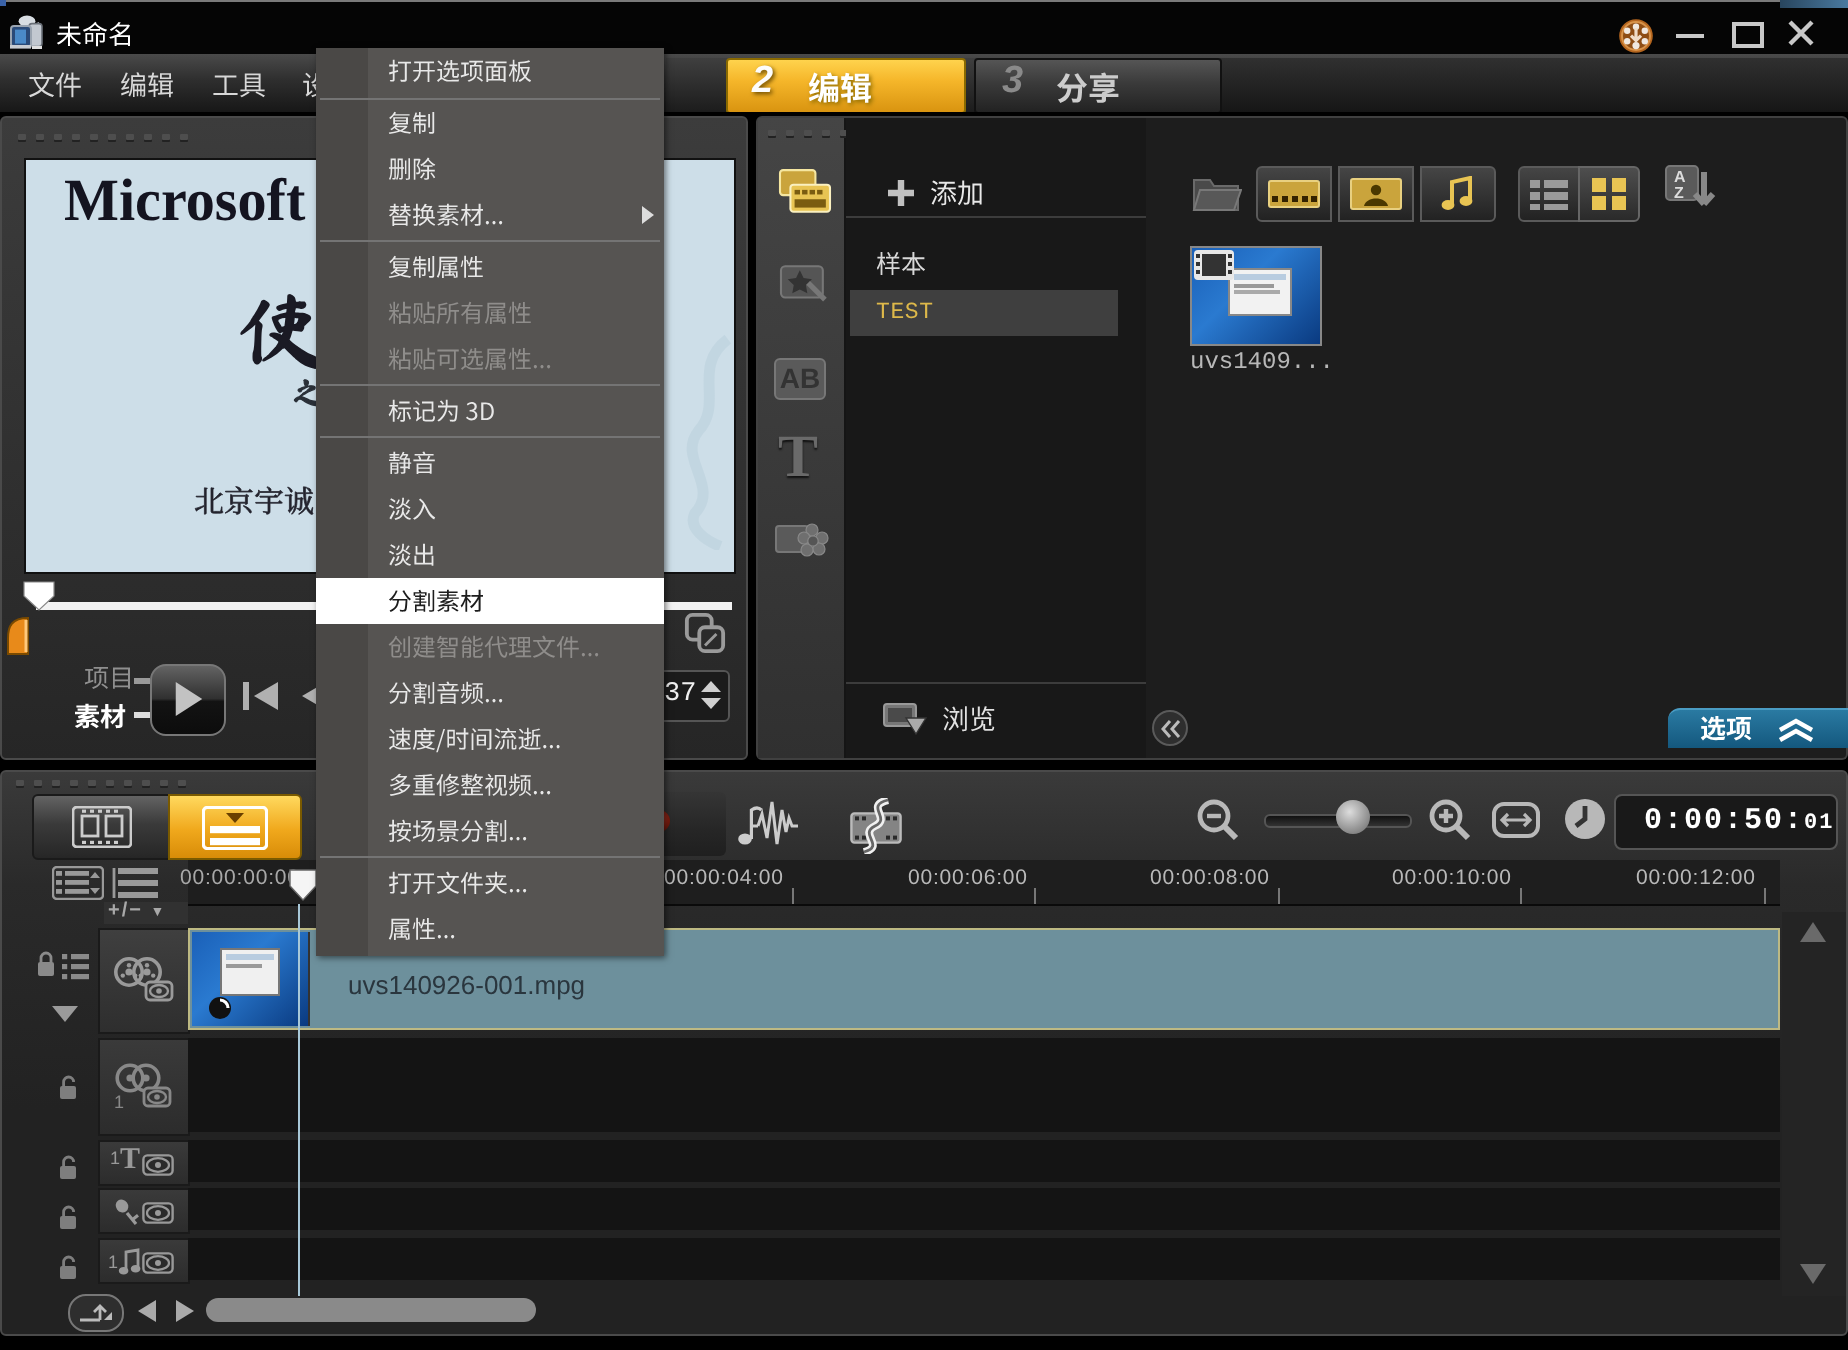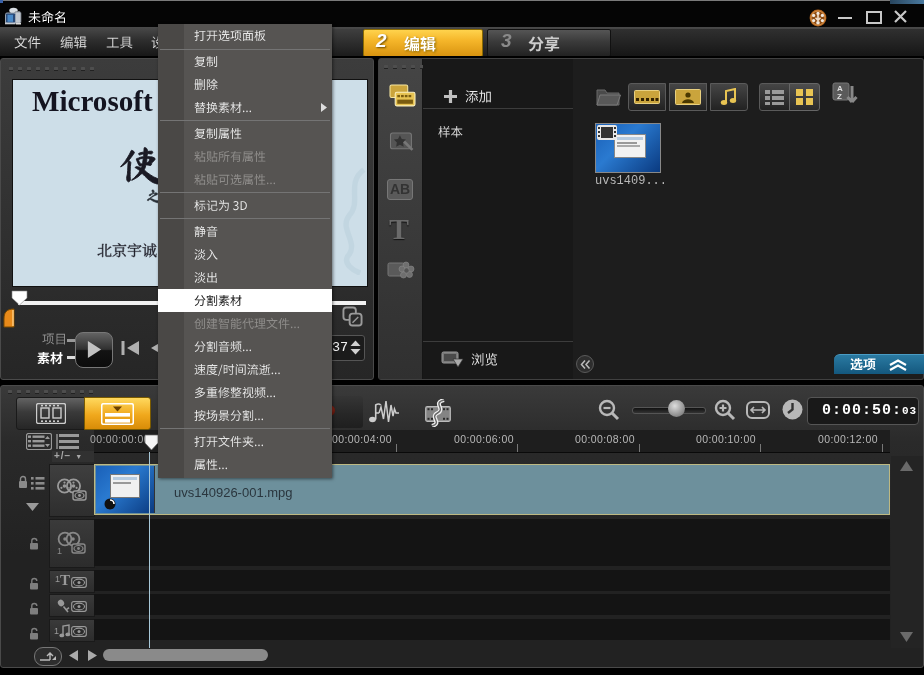--- a/index.html
+++ b/index.html
@@ -236,20 +236,23 @@
           <svg width="29" height="17" viewBox="0 -13.5 29 17" style="overflow:visible;">
             <path fill="#e8e8e8" d="M5.5 -3.9C5.2 -2.9 4.6 -1.7 3.8 -1L4.5 -0.5C5.4 -1.2 6 -2.5 6.3 -3.6ZM8.7 -3.4C9.1 -2.5 9.5 -1.3 9.6 -0.5L10.4 -0.9C10.3 -1.6 9.9 -2.8 9.4 -3.7ZM10.3 -3.8C11.1 -2.8 11.9 -1.4 12.2 -0.4L13.1 -0.9C12.7 -1.8 11.9 -3.1 11.1 -4.2ZM7.2 -5.4L7.2 0C7.2 0.1 7.1 0.2 7 0.2C6.8 0.2 6.2 0.2 5.5 0.2C5.6 0.4 5.8 0.8 5.8 1.1C6.7 1.1 7.3 1.1 7.7 0.9C8 0.8 8.1 0.5 8.1 0L8.1 -5.4ZM1.1 -10.5C1.9 -10.1 2.9 -9.5 3.3 -9L3.9 -9.8C3.5 -10.3 2.5 -10.9 1.7 -11.2ZM0.5 -6.8C1.3 -6.5 2.3 -5.9 2.8 -5.5L3.3 -6.3C2.9 -6.7 1.9 -7.2 1.1 -7.6ZM0.8 0.3L1.7 0.9C2.3 -0.3 3 -1.9 3.5 -3.2L2.7 -3.8C2.1 -2.3 1.4 -0.7 0.8 0.3ZM4.4 -10.6L4.4 -9.6L7.4 -9.6C7.2 -9 7 -8.4 6.8 -7.8L3.8 -7.8L3.8 -6.9L6.3 -6.9C5.6 -5.8 4.7 -4.8 3.4 -4.2C3.6 -4 3.9 -3.6 4 -3.4C5.6 -4.2 6.7 -5.4 7.4 -6.9L9.1 -6.9C9.9 -5.5 11.2 -4.3 12.4 -3.6C12.6 -3.9 12.9 -4.2 13.1 -4.4C12 -4.9 10.9 -5.8 10.2 -6.9L12.9 -6.9L12.9 -7.8L7.9 -7.8C8.1 -8.4 8.3 -9 8.5 -9.6L12.4 -9.6L12.4 -10.6ZM21.2 -9.7L21.2 0.9L22.2 0.9L22.2 -0.1L24.8 -0.1L24.8 0.8L25.8 0.8L25.8 -9.7ZM22.2 -1.1L22.2 -8.7L24.8 -8.7L24.8 -1.1ZM16.1 -11.2L16.1 -8.8L14.2 -8.8L14.2 -7.8L16.1 -7.8C16 -4.4 15.6 -1.4 13.9 0.4C14.1 0.6 14.5 0.9 14.7 1.1C16.5 -0.9 17 -4.1 17.1 -7.8L19.1 -7.8C19 -2.6 18.9 -0.7 18.6 -0.4C18.5 -0.2 18.4 -0.1 18.2 -0.1C17.9 -0.1 17.3 -0.1 16.7 -0.2C16.9 0.1 17 0.5 17 0.8C17.6 0.9 18.2 0.9 18.6 0.8C19 0.8 19.3 0.6 19.5 0.3C19.9 -0.3 20 -2.3 20.1 -8.3C20.1 -8.4 20.1 -8.8 20.1 -8.8L17.1 -8.8L17.1 -11.2Z"></path>
           </svg>
         </div>
       <div class="abs" style="left:0px;top:49px;width:150px;height:1px;background:#3c3c3c;"></div>
       <div class="abs" style="left:15px;top:65px;">
           <svg width="27" height="16" viewBox="0 -12.5 27 16" style="overflow:visible;">
             <path fill="#d8d8d8" d="M5.5 -10.1C5.9 -9.5 6.4 -8.7 6.6 -8.1L7.4 -8.5C7.2 -9 6.8 -9.8 6.3 -10.5ZM10.3 -10.5C10 -9.8 9.5 -8.8 9.1 -8.1L5 -8.1L5 -7.2L7.8 -7.2L7.8 -5.5L5.4 -5.5L5.4 -4.7L7.8 -4.7L7.8 -2.9L4.5 -2.9L4.5 -2L7.8 -2L7.8 1L8.7 1L8.7 -2L11.8 -2L11.8 -2.9L8.7 -2.9L8.7 -4.7L11.2 -4.7L11.2 -5.5L8.7 -5.5L8.7 -7.2L11.6 -7.2L11.6 -8.1L10.1 -8.1C10.5 -8.7 10.9 -9.5 11.2 -10.2ZM2.3 -10.5L2.3 -8.1L0.7 -8.1L0.7 -7.2L2.3 -7.2C1.9 -5.5 1.2 -3.5 0.4 -2.5C0.6 -2.2 0.8 -1.8 0.9 -1.6C1.4 -2.3 1.9 -3.5 2.3 -4.8L2.3 1L3.2 1L3.2 -5.5C3.5 -4.9 3.9 -4.2 4.1 -3.7L4.7 -4.4C4.5 -4.8 3.5 -6.2 3.2 -6.7L3.2 -7.2L4.5 -7.2L4.5 -8.1L3.2 -8.1L3.2 -10.5ZM18.2 -10.5L18.2 -7.9L13.3 -7.9L13.3 -6.9L17.1 -6.9C16.2 -4.8 14.6 -2.8 13 -1.8C13.2 -1.6 13.5 -1.2 13.7 -1C15.5 -2.2 17.1 -4.5 18.1 -6.9L18.2 -6.9L18.2 -2.3L15.3 -2.3L15.3 -1.3L18.2 -1.3L18.2 1L19.2 1L19.2 -1.3L22.1 -1.3L22.1 -2.3L19.2 -2.3L19.2 -6.9L19.4 -6.9C20.4 -4.5 22 -2.2 23.8 -1C24 -1.3 24.3 -1.6 24.6 -1.8C22.8 -2.8 21.2 -4.8 20.4 -6.9L24.2 -6.9L24.2 -7.9L19.2 -7.9L19.2 -10.5Z"></path>
           </svg>
         </div>
+      <div class="abs" style="left:2px;top:86px;width:134px;height:23px;background:#3f3f3f;">
+        <span style="position:absolute;left:13px;top:5px;font-family:'Liberation Mono',monospace;font-size:11.5px;color:#ddb84a;letter-spacing:0.3px;">TEST</span>
+      </div>
       <div class="abs" style="left:0px;top:282px;width:150px;height:1px;background:#3c3c3c;"></div>
       <svg class="abs" style="left:18px;top:292px" width="24" height="18" viewBox="0 0 24 18">
         <rect x="1" y="1" width="16" height="11" rx="1.5" fill="#777" stroke="#999"></rect>
         <rect x="3" y="3" width="12" height="7" fill="#4a4a4a"></rect>
         <path d="M12 8 h10 l-5 8 Z" fill="#aaa" stroke="#333" stroke-width="0.7"></path>
       </svg>
       <div class="abs" style="left:48px;top:292px;">
           <svg width="29" height="17" viewBox="0 -13.5 29 17" style="overflow:visible;">
             <path fill="#e0e0e0" d="M9.3 -9.9L9.3 -1.9L10.2 -1.9L10.2 -9.9ZM11.5 -11.4L11.5 -0.1C11.5 0.1 11.4 0.2 11.2 0.2C11.1 0.2 10.5 0.2 9.9 0.2C10 0.5 10.2 0.9 10.2 1.1C11 1.1 11.6 1.1 11.9 0.9C12.3 0.8 12.4 0.5 12.4 -0.1L12.4 -11.4ZM1.1 -10.4C1.7 -9.9 2.5 -9.1 2.8 -8.6L3.5 -9.2C3.2 -9.7 2.4 -10.4 1.8 -11ZM0.6 -6.8C1.2 -6.3 2.1 -5.6 2.4 -5.1L3.1 -5.8C2.7 -6.2 1.9 -6.9 1.2 -7.4ZM0.9 0.1L1.7 0.7C2.3 -0.5 2.9 -2.1 3.4 -3.4L2.7 -3.9C2.1 -2.5 1.4 -0.9 0.9 0.1ZM4 -6.5C4.6 -5.7 5.3 -4.8 5.8 -3.8C5.3 -2.2 4.4 -0.9 3.2 0.1C3.4 0.3 3.8 0.6 3.9 0.8C5 -0.1 5.8 -1.4 6.4 -2.8C6.9 -1.9 7.3 -1.1 7.6 -0.4L8.4 -1C8.1 -1.8 7.5 -2.9 6.9 -4C7.3 -5.2 7.6 -6.6 7.8 -8.1L8.7 -8.1L8.7 -9L3.8 -9L3.8 -8.1L6.9 -8.1C6.7 -7 6.5 -5.9 6.2 -5C5.7 -5.7 5.2 -6.4 4.7 -7ZM5.1 -10.9C5.5 -10.3 5.9 -9.5 6 -9L6.9 -9.4C6.7 -9.9 6.3 -10.7 6 -11.2ZM22.2 -8.5C22.9 -7.8 23.7 -6.9 24 -6.3L24.9 -6.7C24.5 -7.3 23.8 -8.2 23.1 -8.8ZM15.1 -10.6L15.1 -6.8L16 -6.8L16 -10.6ZM17.9 -11.2L17.9 -6.3L18.9 -6.3L18.9 -11.2ZM20.6 -2.5L20.6 -0.4C20.6 0.6 21 0.9 22.3 0.9C22.6 0.9 24.4 0.9 24.7 0.9C25.7 0.9 26 0.5 26.1 -1C25.9 -1.1 25.5 -1.2 25.3 -1.4C25.2 -0.1 25.1 0 24.6 0C24.2 0 22.7 0 22.4 0C21.7 0 21.6 0 21.6 -0.4L21.6 -2.5ZM19.7 -4.4L19.7 -3.3C19.7 -2.3 19.3 -0.7 14.4 0.3C14.6 0.5 14.9 0.9 15 1.1C20.1 -0.1 20.7 -1.9 20.7 -3.3L20.7 -4.4ZM16.1 -5.9L16.1 -1.6L17.1 -1.6L17.1 -5L23.5 -5L23.5 -1.7L24.6 -1.7L24.6 -5.9ZM21.4 -11.4C21 -9.8 20.4 -8.3 19.6 -7.3C19.8 -7.2 20.3 -6.9 20.5 -6.8C20.9 -7.4 21.3 -8.2 21.7 -9.1L26.1 -9.1L26.1 -10L22 -10C22.2 -10.4 22.3 -10.7 22.4 -11.2Z"></path>
           </svg>
@@ -464,21 +467,21 @@
   </svg>
   <svg class="abs" style="left:745px;top:15px" width="24" height="18" viewBox="0 0 24 18">
     <rect x="1" y="1" width="22" height="16" rx="5" fill="none" stroke="#b8b8b8" stroke-width="2"></rect>
     <path d="M5 9 h14 M8 6 L5 9 L8 12 M16 6 L19 9 L16 12" stroke="#b8b8b8" stroke-width="1.6" fill="none"></path>
   </svg>
   <svg class="abs" style="left:780px;top:12px" width="23" height="23" viewBox="0 0 23 23">
     <circle cx="11.5" cy="11.5" r="10" fill="#b8b8b8"></circle>
     <path d="M11.5 5 V11.5 L7 15" stroke="#333" stroke-width="2.4" fill="none"></path>
   </svg>
   <div class="abs" style="left:806px;top:11px;width:110px;height:26px;background:#191919;border:1px solid #555;border-radius:4px;">
-    <span style="position:absolute;left:14px;top:4px;font-family:'Liberation Mono',monospace;font-size:15px;font-weight:bold;color:#fff;letter-spacing:1px;">0:00:50:<span style="font-size:11px;">03</span></span>
+    <span style="position:absolute;left:14px;top:4px;font-family:'Liberation Mono',monospace;font-size:15px;font-weight:bold;color:#fff;letter-spacing:1px;">0:00:50:<span style="font-size:11px;">01</span></span>
   </div>
 
   <div class="abs" style="left:93px;top:44px;width:796px;height:22px;background:#1e1e1e;border-bottom:1px solid #0a0a0a;">
     <div class="abs" style="left:-4px;top:3px;font-size:10.5px;color:#a8a8a8;letter-spacing:0.4px;white-space:nowrap;">00:00:00:00</div>
     <div class="abs" style="left:238px;top:3px;font-size:10.5px;color:#b8b8b8;letter-spacing:0.4px;">00:00:04:00</div>
     <div class="abs" style="left:360px;top:3px;font-size:10.5px;color:#b8b8b8;letter-spacing:0.4px;">00:00:06:00</div>
     <div class="abs" style="left:481px;top:3px;font-size:10.5px;color:#b8b8b8;letter-spacing:0.4px;">00:00:08:00</div>
     <div class="abs" style="left:602px;top:3px;font-size:10.5px;color:#b8b8b8;letter-spacing:0.4px;">00:00:10:00</div>
     <div class="abs" style="left:724px;top:3px;font-size:10.5px;color:#b8b8b8;letter-spacing:0.4px;">00:00:12:00</div>
     <g></g>

